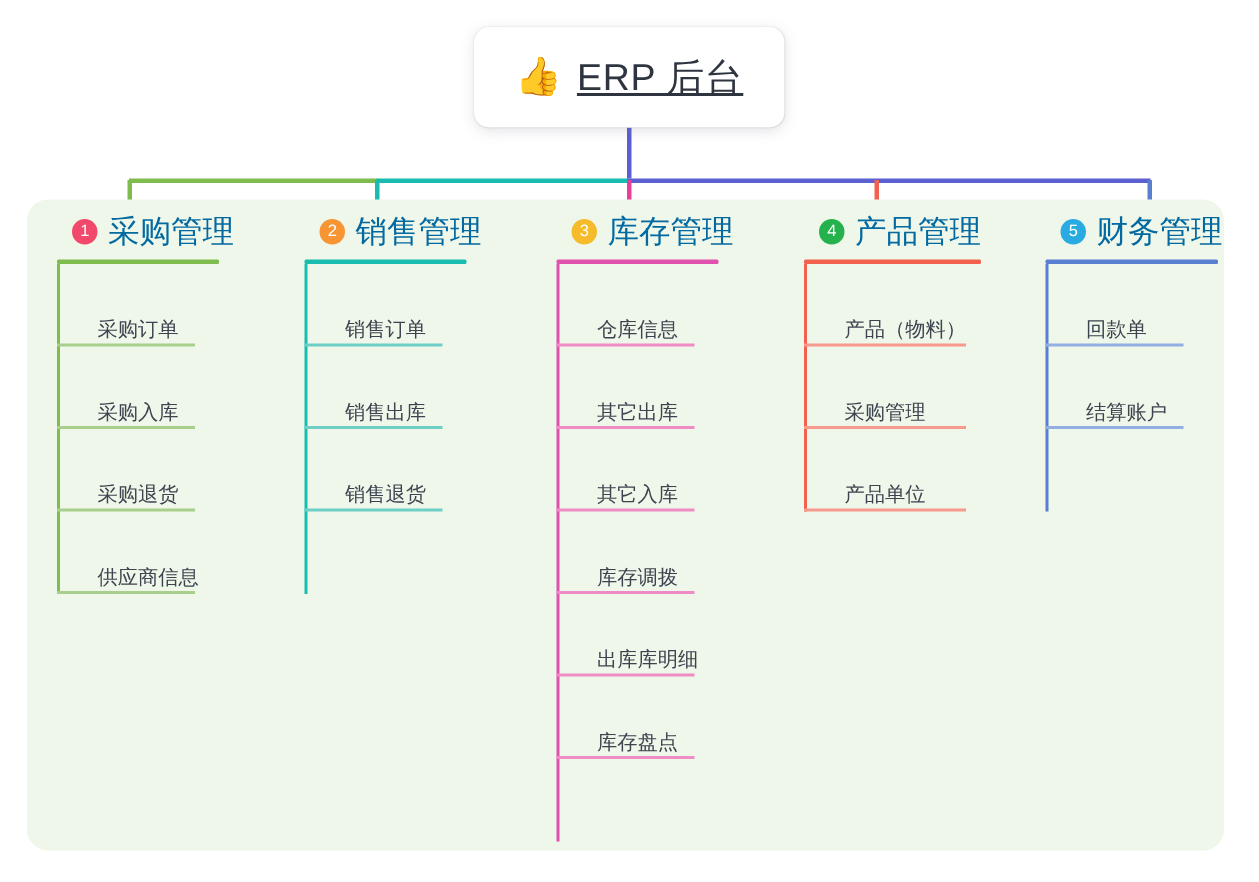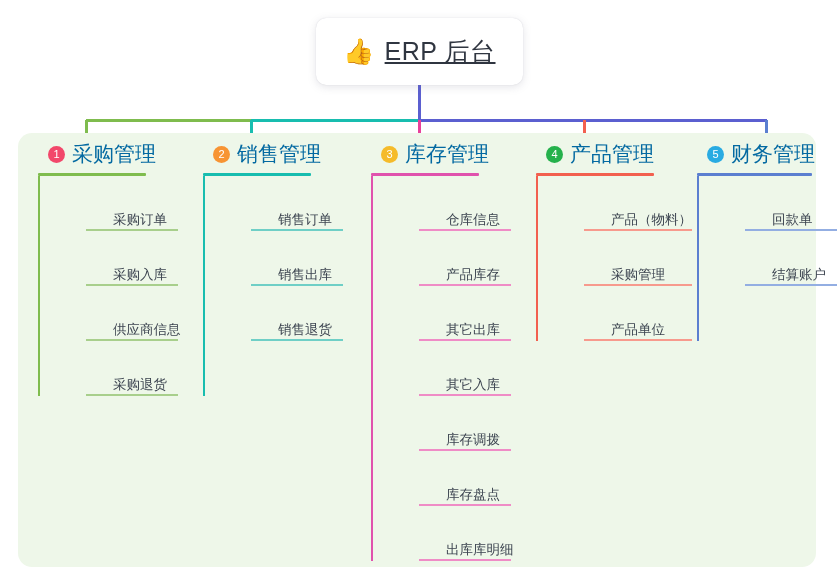--- a/index.html
+++ b/index.html
@@ -103,21 +103,20 @@
   }
   .head-rule {
     height: 3px;
     margin-top: 7px;
     border-radius: 1px;
   }
 
   .items {
     position: relative;
     margin-top: 0;
-    padding-left: 48px;
   }
   .spine {
     position: absolute;
     left: 0;
     top: 0;
     width: 2px;
   }
   .item {
     position: relative;
     height: 55px;
@@ -179,27 +178,27 @@
       <div class="spine" style="background: rgb(127, 188, 78); height: 220px;"></div>
     <div class="item">
           <span class="item-label">采购订单</span>
           <div class="item-rule" style="background: rgb(168, 207, 140); width: 92px;"></div>
         </div>
         <div class="item">
           <span class="item-label">采购入库</span>
           <div class="item-rule" style="background: rgb(168, 207, 140); width: 92px;"></div>
         </div>
         <div class="item">
+          <span class="item-label">采购退货</span>
+          <div class="item-rule" style="background: rgb(168, 207, 140); width: 92px;"></div>
+        </div>
+        <div class="item">
           <span class="item-label">供应商信息</span>
           <div class="item-rule" style="background: rgb(168, 207, 140); width: 92px;"></div>
         </div>
-        <div class="item">
-          <span class="item-label">采购退货</span>
-          <div class="item-rule" style="background: rgb(168, 207, 140); width: 92px;"></div>
-        </div>
       </div>
   </div>
 
   <div class="column" id="col1" style="left:203px; width:108px;">
     <div class="col-head">
       <span class="badge" style="background: rgb(247, 148, 51);">2</span>
       <span class="col-title">销售管理</span>
     </div>
     <div class="head-rule" style="background: rgb(24, 189, 175);"></div>
     <div class="items">
@@ -225,41 +224,37 @@
       <span class="col-title">库存管理</span>
     </div>
     <div class="head-rule" style="background: rgb(224, 82, 173);"></div>
     <div class="items">
       <div class="spine" style="background: rgb(224, 82, 173); height: 385px;"></div>
     <div class="item">
           <span class="item-label">仓库信息</span>
           <div class="item-rule" style="background: rgb(239, 140, 198); width: 92px;"></div>
         </div>
         <div class="item">
-          <span class="item-label">产品库存</span>
-          <div class="item-rule" style="background: rgb(239, 140, 198); width: 92px;"></div>
-        </div>
-        <div class="item">
           <span class="item-label">其它出库</span>
           <div class="item-rule" style="background: rgb(239, 140, 198); width: 92px;"></div>
         </div>
         <div class="item">
           <span class="item-label">其它入库</span>
           <div class="item-rule" style="background: rgb(239, 140, 198); width: 92px;"></div>
         </div>
         <div class="item">
           <span class="item-label">库存调拨</span>
           <div class="item-rule" style="background: rgb(239, 140, 198); width: 92px;"></div>
         </div>
         <div class="item">
+          <span class="item-label">出库库明细</span>
+          <div class="item-rule" style="background: rgb(239, 140, 198); width: 92px;"></div>
+        </div>
+        <div class="item">
           <span class="item-label">库存盘点</span>
-          <div class="item-rule" style="background: rgb(239, 140, 198); width: 92px;"></div>
-        </div>
-        <div class="item">
-          <span class="item-label">出库库明细</span>
           <div class="item-rule" style="background: rgb(239, 140, 198); width: 92px;"></div>
         </div>
       </div>
   </div>
 
   <div class="column" id="col3" style="left:536px; width:118px;">
     <div class="col-head">
       <span class="badge" style="background: rgb(37, 177, 76);">4</span>
       <span class="col-title">产品管理</span>
     </div>

